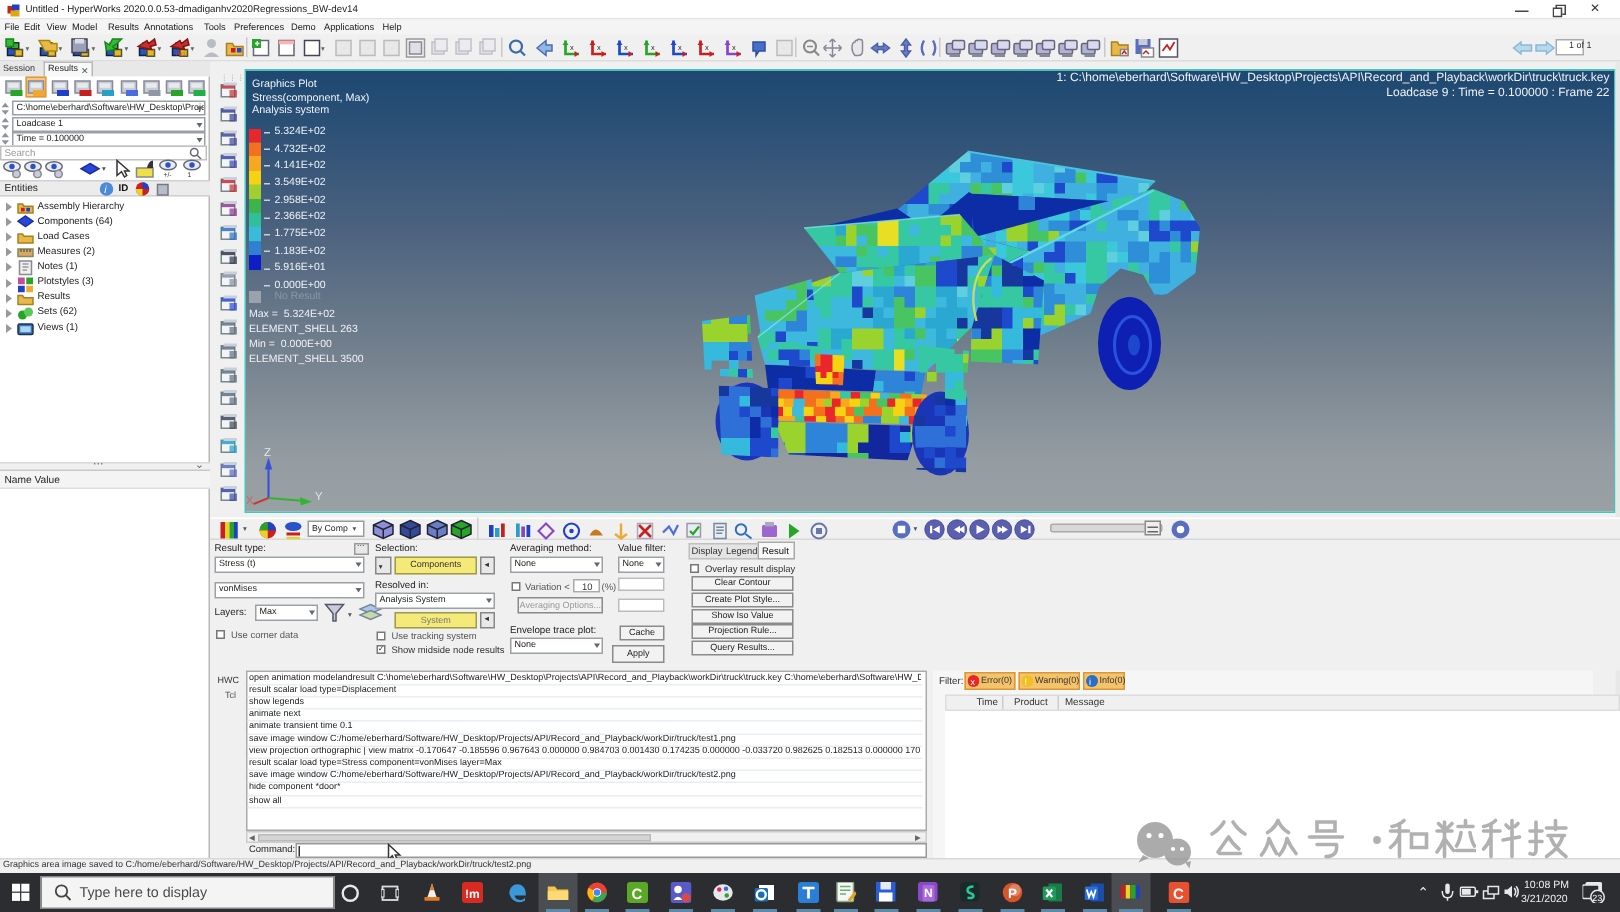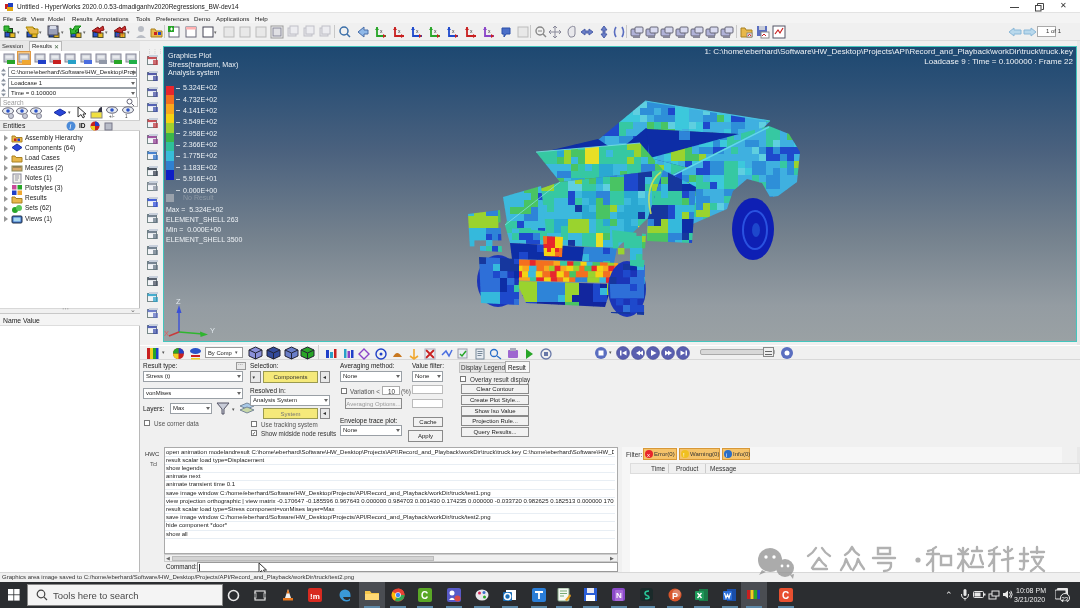--- a/index.html
+++ b/index.html
@@ -581,21 +581,21 @@
 <svg class="abs" style="left:146px;top:322.6px" width="14" height="12">
     <rect x="1.5" y="2.5" width="9" height="8" fill="#f2f4f8" stroke="#788"></rect>
     <rect x="1.5" y="2.5" width="9" height="2.6" fill="#3848a8" opacity="0.85"></rect>
     <rect x="7" y="6" width="5" height="5" fill="#3848a8" opacity="0.7"></rect>
     <rect x="3" y="1" width="9" height="2" fill="#c8d0dc"></rect>
   </svg>
 <div class="abs" style="left:163px;top:46px;width:914px;height:296px;background:linear-gradient(180deg,#1d4871 0%,#2b5076 12%,#4a617e 35%,#75828e 65%,#949ca2 88%,#9aa1a4 100%);border:1.5px solid #43c6be"></div>
 <div class="abs" style="left:0px;top:47px;font-size:8px;color:#eef2f6;width:1073px;text-align:right">1: C:\home\eberhard\Software\HW_Desktop\Projects\API\Record_and_Playback\workDir\truck\truck.key</div>
 <div class="abs" style="left:0px;top:56.5px;font-size:8px;color:#eef2f6;width:1073px;text-align:right">Loadcase 9 : Time = 0.100000 : Frame 22</div>
 <div class="abs" style="left:168px;top:51px;font-size:7.2px;color:#eef2f6">Graphics Plot</div>
-<div class="abs" style="left:168px;top:59.5px;font-size:7.2px;color:#eef2f6">Stress(transient, Max)</div>
+<div class="abs" style="left:168px;top:59.5px;font-size:7.2px;color:#eef2f6">Stress(component, Max)</div>
 <div class="abs" style="left:168px;top:68px;font-size:7.2px;color:#eef2f6">Analysis system</div>
 <div class="abs" style="left:166px;top:85.5px;width:8px;height:9.9px;background:#e8262c"></div>
 <div class="abs" style="left:166px;top:94.9px;width:8px;height:9.9px;background:#f4701f"></div>
 <div class="abs" style="left:166px;top:104.3px;width:8px;height:9.9px;background:#f9a81d"></div>
 <div class="abs" style="left:166px;top:113.7px;width:8px;height:9.9px;background:#f5d313"></div>
 <div class="abs" style="left:166px;top:123.1px;width:8px;height:9.9px;background:#a0cf2f"></div>
 <div class="abs" style="left:166px;top:132.5px;width:8px;height:9.9px;background:#3bb54a"></div>
 <div class="abs" style="left:166px;top:141.9px;width:8px;height:9.9px;background:#2fbf9a"></div>
 <div class="abs" style="left:166px;top:151.3px;width:8px;height:9.9px;background:#38bcd9"></div>
 <div class="abs" style="left:166px;top:160.7px;width:8px;height:9.9px;background:#2f80d0"></div>
@@ -2803,21 +2803,21 @@
     <rect x="0" y="0" width="5.4" height="5.4" fill="#fff"></rect>
     <rect x="6.2" y="0" width="5.4" height="5.4" fill="#fff"></rect>
     <rect x="0" y="6.2" width="5.4" height="5.4" fill="#fff"></rect>
     <rect x="6.2" y="6.2" width="5.4" height="5.4" fill="#fff"></rect>
   </svg>
 <div class="abs" style="left:27px;top:584px;width:196px;height:22px;background:#f4f4f4;border:1px solid #888"></div>
 <svg class="abs" style="left:36px;top:589px" width="12" height="12">
     <circle cx="5" cy="5" r="3.8" fill="none" stroke="#444" stroke-width="1.2"></circle>
     <line x1="7.8" y1="7.8" x2="11" y2="11" stroke="#444" stroke-width="1.2"></line>
   </svg>
-<div class="abs" style="left:53px;top:590px;font-size:9.5px;color:#4a4a4a">Tools here to search</div>
+<div class="abs" style="left:53px;top:590px;font-size:9.5px;color:#4a4a4a">Type here to display</div>
 <svg class="abs" style="left:227px;top:589px" width="13" height="13">
     <circle cx="6.5" cy="6.5" r="5" fill="none" stroke="#e8e8e8" stroke-width="1.6"></circle>
   </svg>
 <svg class="abs" style="left:254px;top:590px" width="12" height="11">
     <rect x="1" y="1" width="10" height="9" fill="none" stroke="#ddd" stroke-width="1.2"></rect>
     <rect x="0" y="3" width="2" height="5" fill="#2b2d30" stroke="#ddd" stroke-width="0.8"></rect>
     <rect x="10" y="3" width="2" height="5" fill="#2b2d30" stroke="#ddd" stroke-width="0.8"></rect>
   </svg>
 <svg class="abs" style="left:281px;top:588px" width="14" height="14">
     <path d="M7 1 L10 10 L4 10 Z" fill="#f0f0f0"></path>

